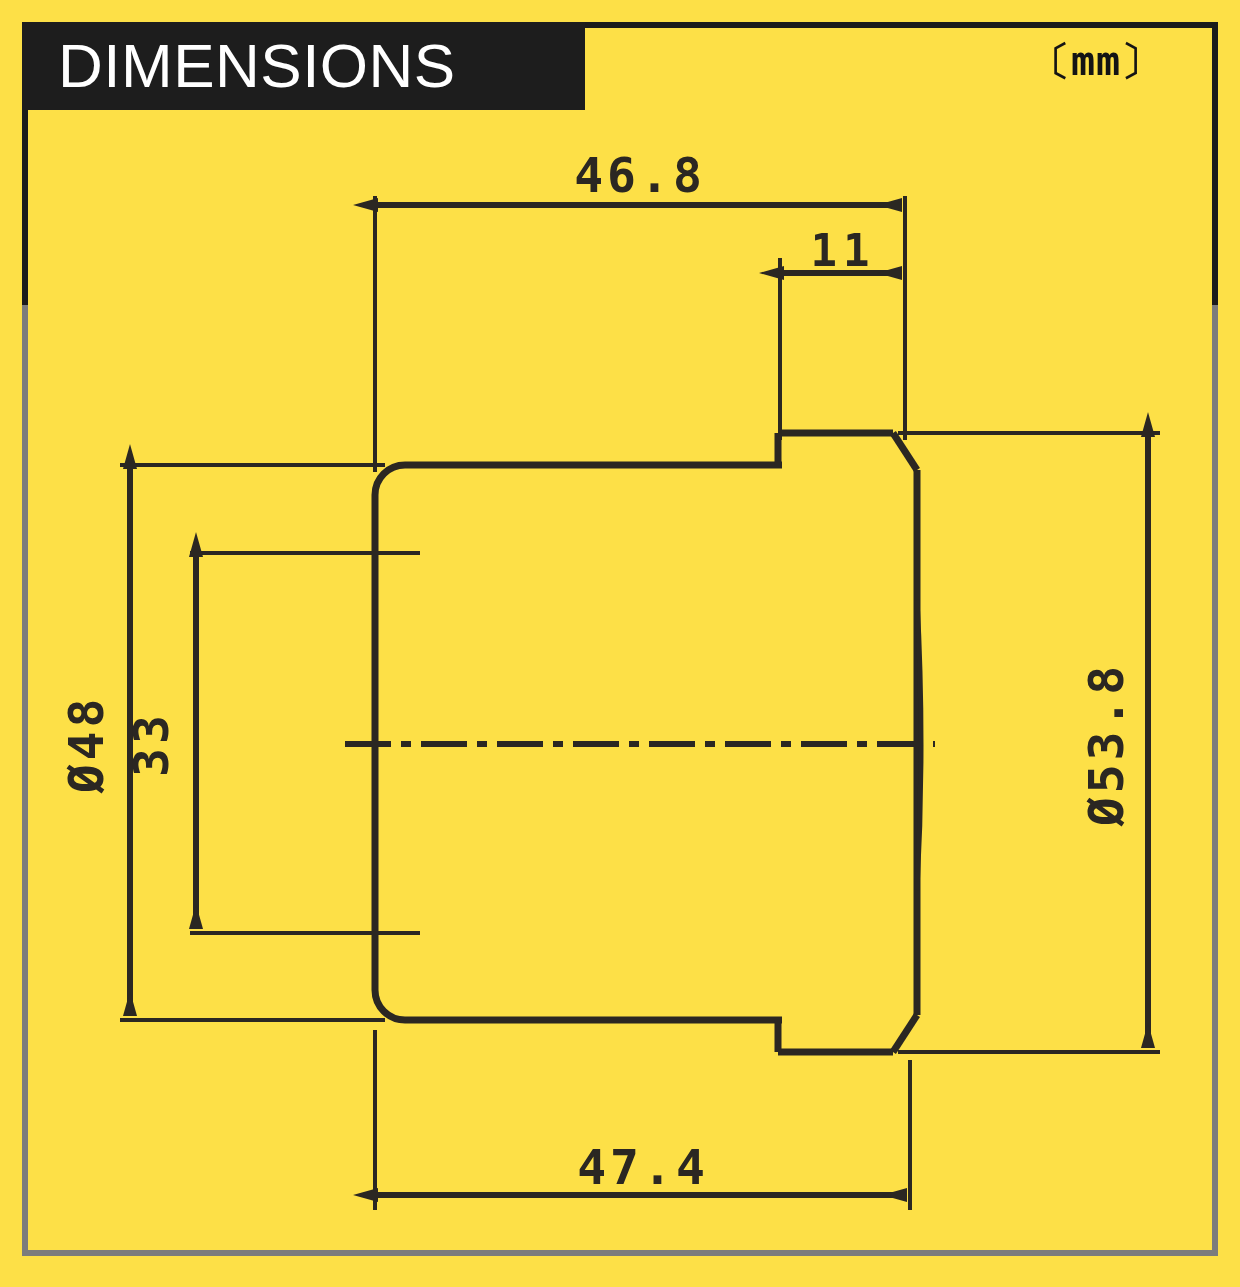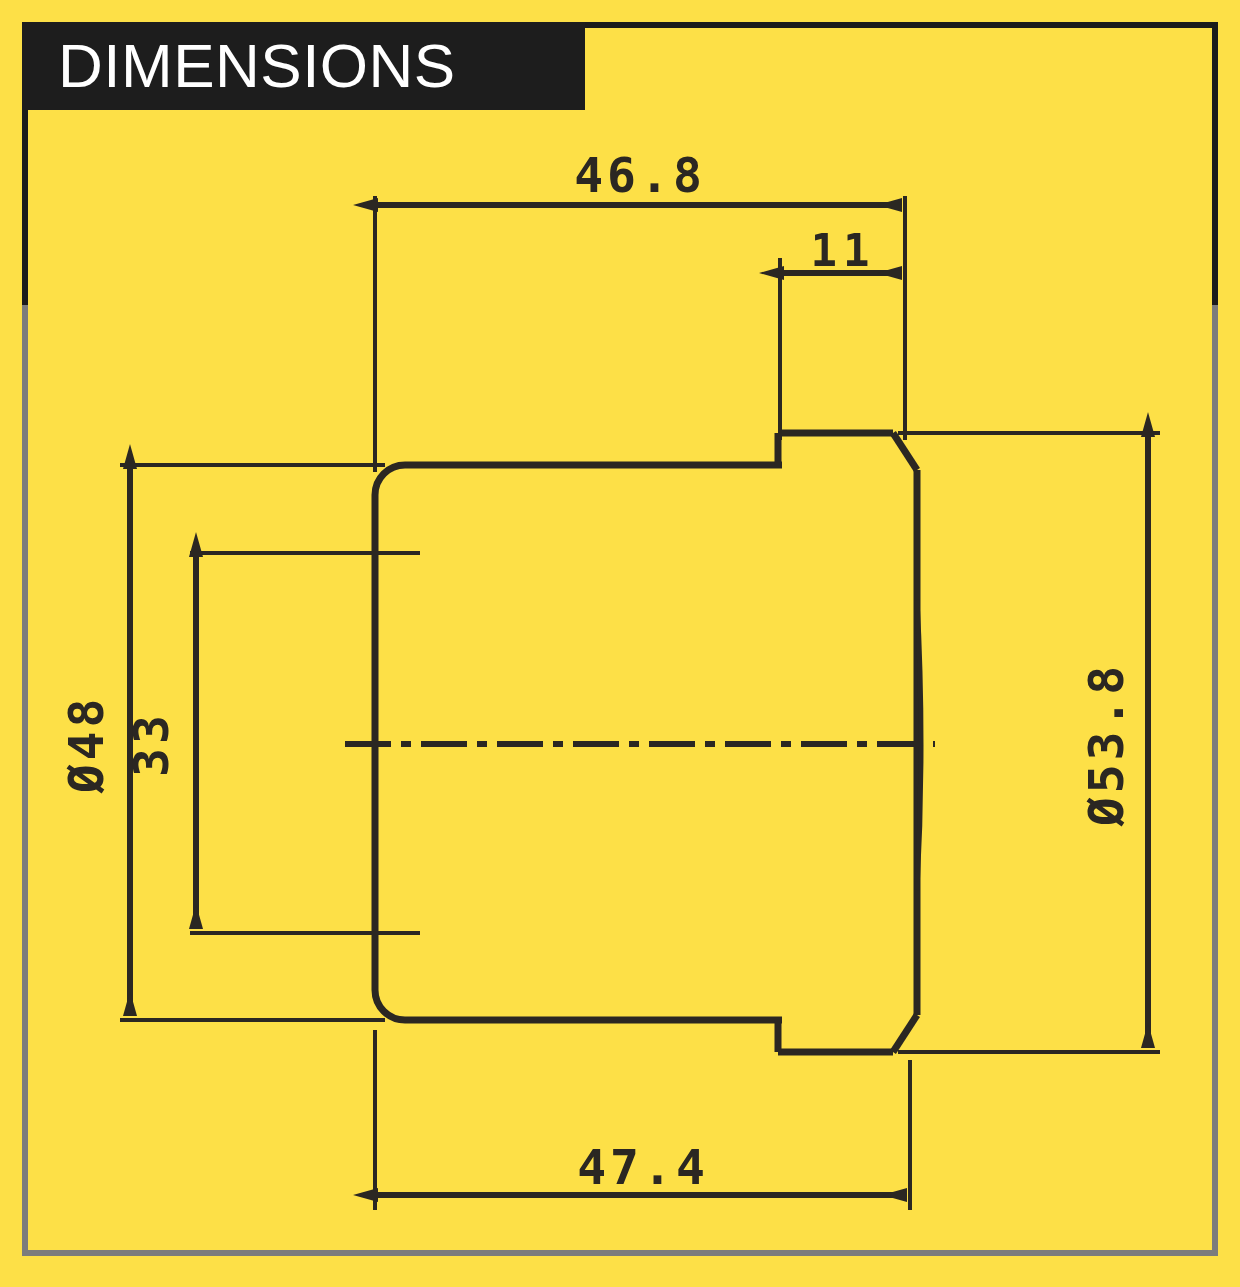--- a/index.html
+++ b/index.html
@@ -122,20 +122,21 @@
   <div class="frame-left-dark"></div>
   <div class="frame-right-dark"></div>
   <div class="frame-left-gray"></div>
   <div class="frame-right-gray"></div>
   <div class="frame-bottom"></div>
 
   <div class="title-banner">
     <span class="title-text">DIMENSIONS</span>
   </div>
 
+  <div class="unit-label">〔mm〕</div>
 
   <svg id="drawing" viewBox="0 0 1240 1287">
     <defs>
       <marker id="arrL" markerWidth="26" markerHeight="16" refX="25" refY="8" orient="auto" markerUnits="userSpaceOnUse">
         <polygon points="25,1 25,15 0,8" fill="#2b2722"></polygon>
       </marker>
       <marker id="arrR" markerWidth="26" markerHeight="16" refX="25" refY="8" orient="auto" markerUnits="userSpaceOnUse">
         <polygon points="25,1 25,15 0,8" fill="#2b2722"></polygon>
       </marker>
     </defs>

